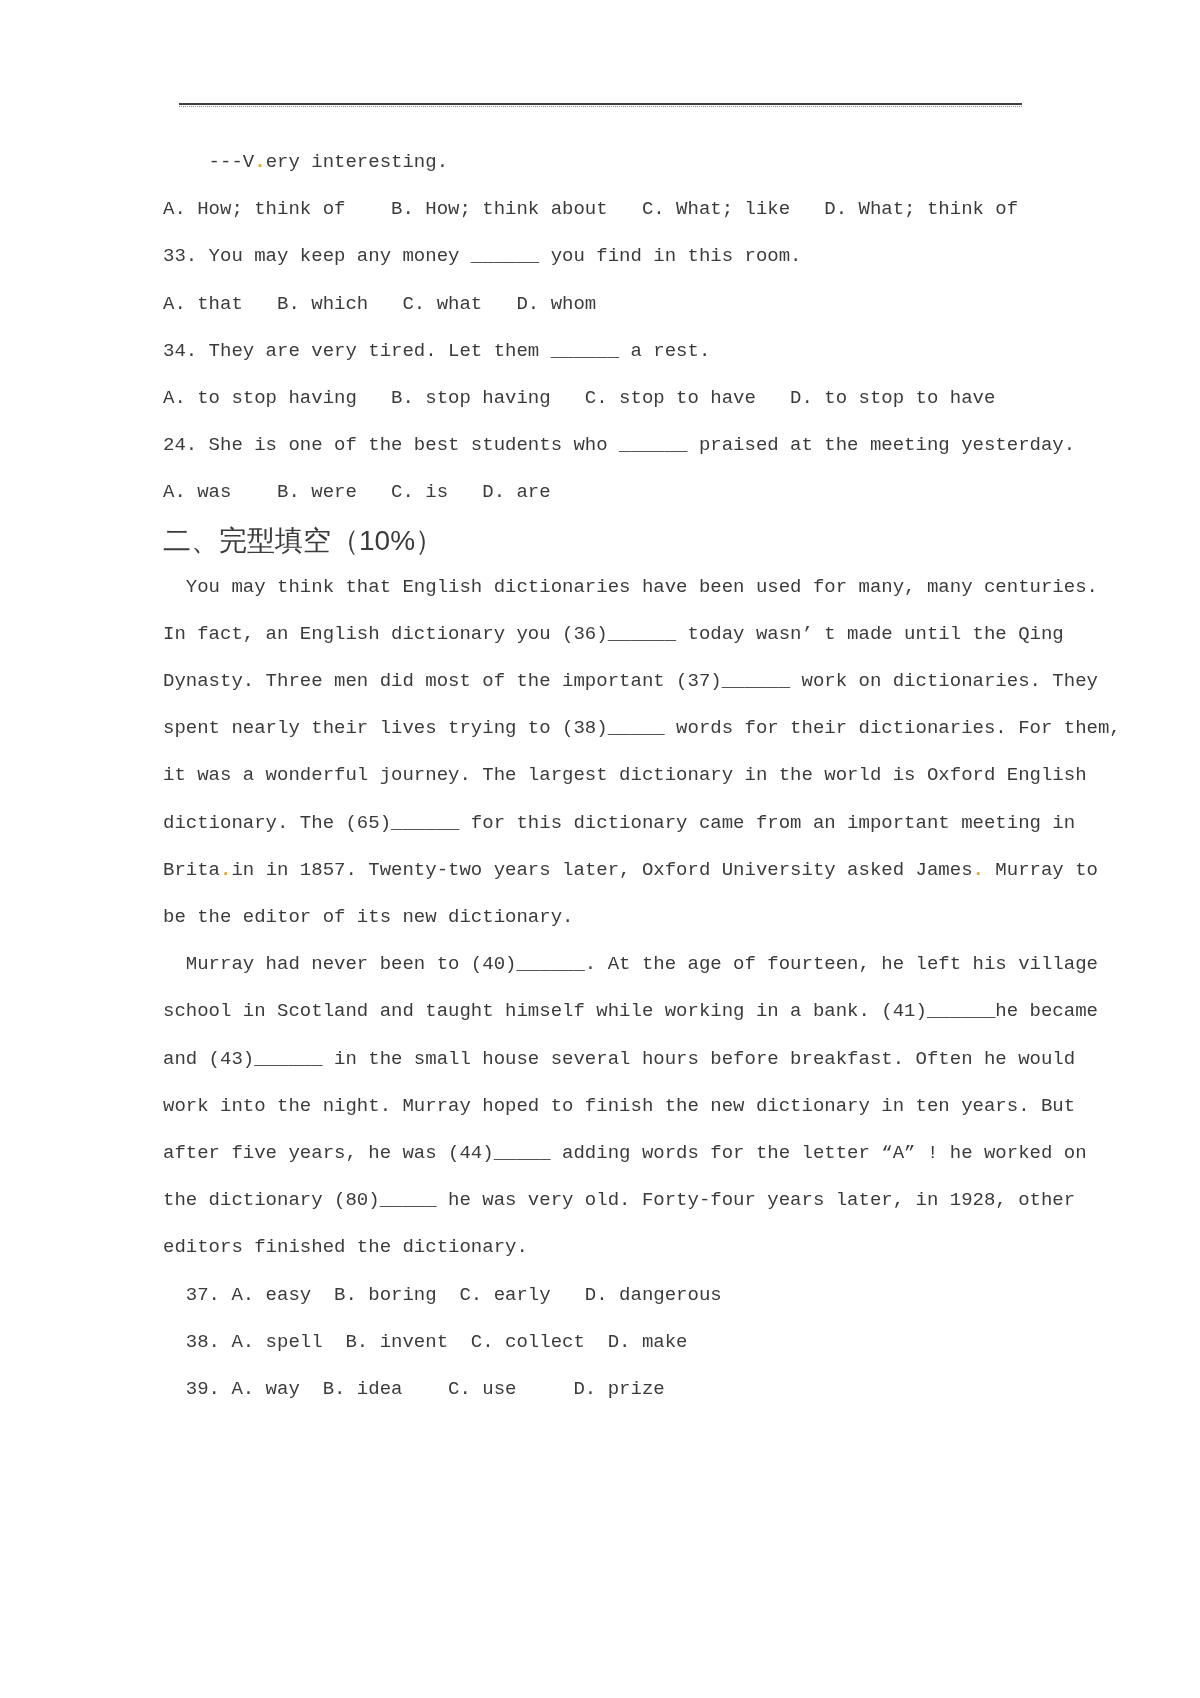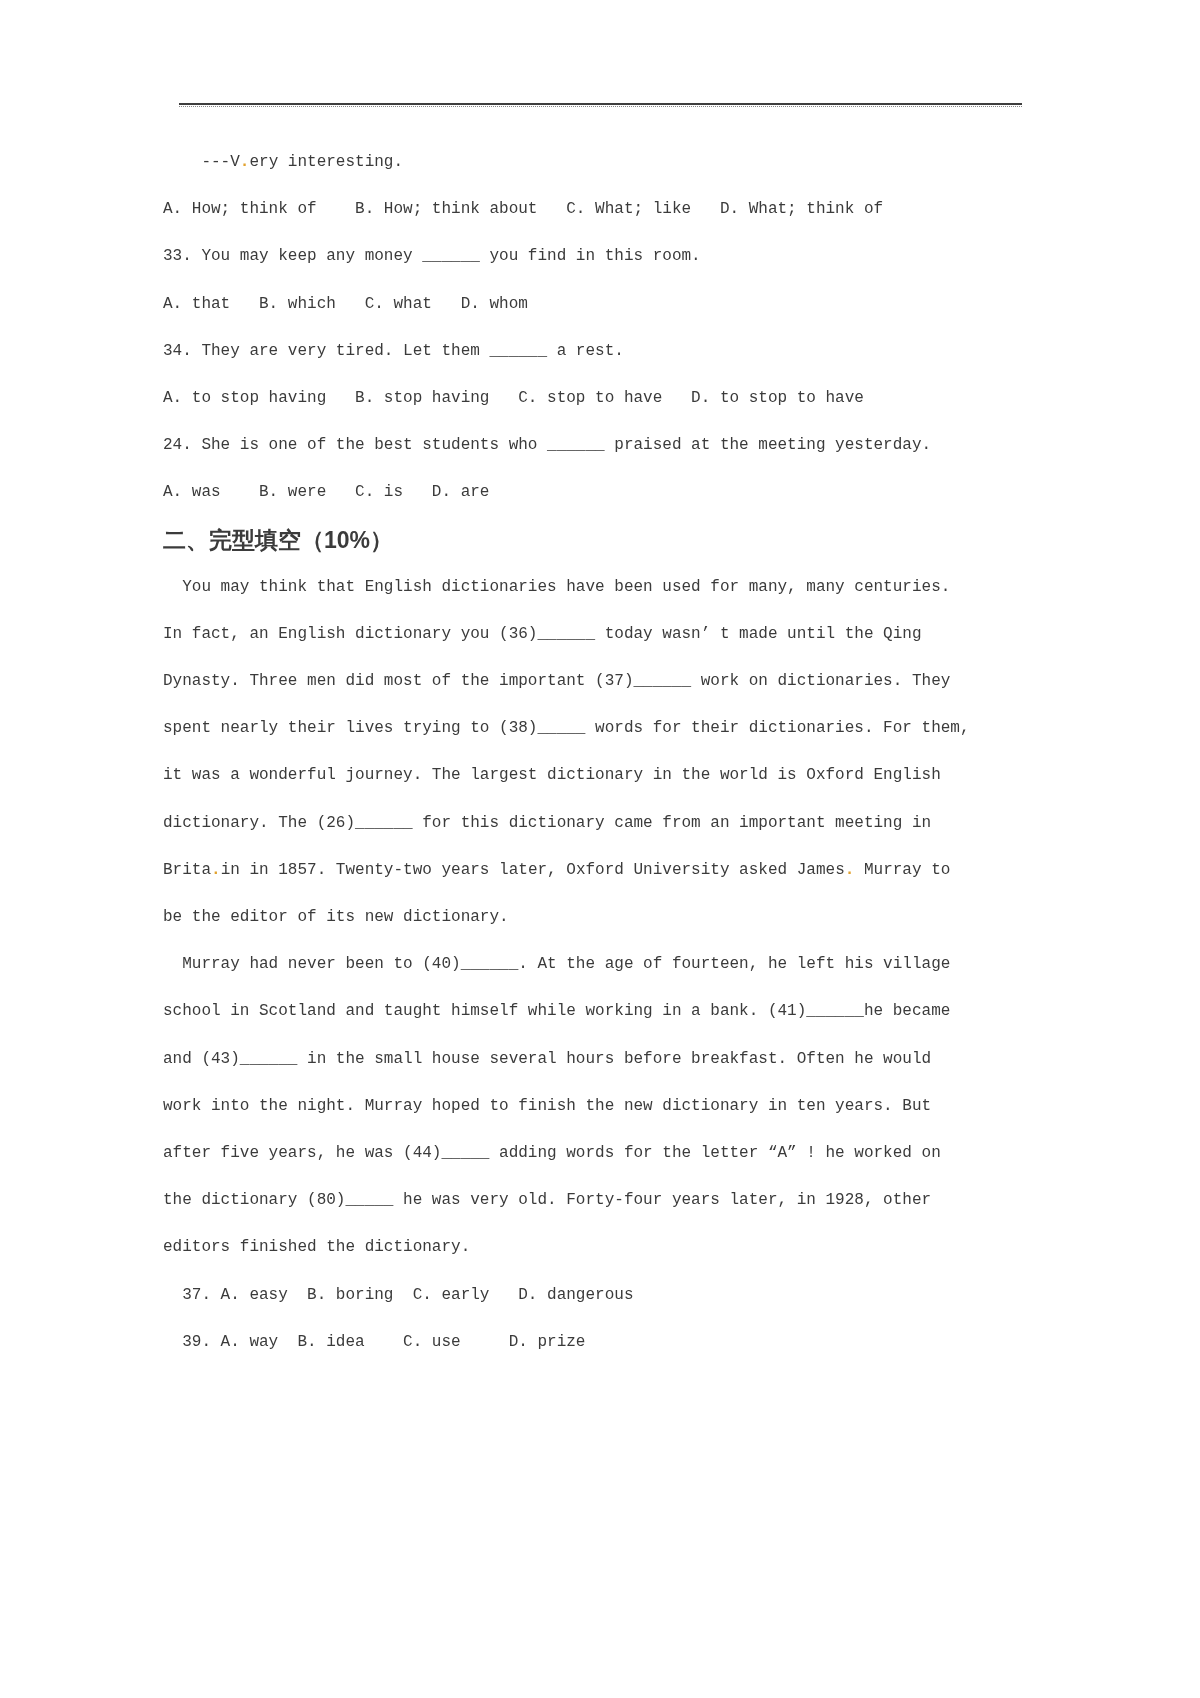--- a/index.html
+++ b/index.html
@@ -24,27 +24,27 @@
   }
   .content {
     position: absolute;
     left: 163px;
     top: 139px;
     width: 920px;
   }
   .line {
     height: 47.2px;
     line-height: 47.2px;
-    font-size: 16px;
+    font-size: 19px;
     white-space: pre;
   }
   .heading {
     font-family: "Liberation Sans", sans-serif;
-    font-weight: bold;
-    font-size: 23px;
+    font-weight: normal;
+    font-size: 28px;
   }
   .orange { color: #e2a22e; font-weight: bold; }
 </style>
 </head>
 <body>
 
 <div class="page">
   <div class="divider"></div>
 
   <div class="content">
@@ -58,30 +58,31 @@
     <div class="line">24. She is one of the best students who ______ praised at the meeting yesterday.</div>
     <div class="line">A. was    B. were   C. is   D. are</div>
 
     <div class="line heading">二、完型填空（10%）</div>
 
     <div class="line">  You may think that English dictionaries have been used for many, many centuries.</div>
     <div class="line">In fact, an English dictionary you (36)______ today wasn’ t made until the Qing</div>
     <div class="line">Dynasty. Three men did most of the important (37)______ work on dictionaries. They</div>
     <div class="line">spent nearly their lives trying to (38)_____ words for their dictionaries. For them,</div>
     <div class="line">it was a wonderful journey. The largest dictionary in the world is Oxford English</div>
-    <div class="line">dictionary. The (26)______ for this dictionary came from an important meeting in</div>
+    <div class="line">dictionary. The (65)______ for this dictionary came from an important meeting in</div>
 
     <div class="line"><span>Brita</span><span class="orange">.</span><span>in in 1857. Twenty-two years later, Oxford University asked James</span><span class="orange">.</span><span> Murray to</span></div>
 
     <div class="line">be the editor of its new dictionary.</div>
 
     <div class="line">  Murray had never been to (40)______. At the age of fourteen, he left his village</div>
     <div class="line">school in Scotland and taught himself while working in a bank. (41)______he became</div>
     <div class="line">and (43)______ in the small house several hours before breakfast. Often he would</div>
     <div class="line">work into the night. Murray hoped to finish the new dictionary in ten years. But</div>
     <div class="line">after five years, he was (44)_____ adding words for the letter “A” ! he worked on</div>
     <div class="line">the dictionary (80)_____ he was very old. Forty-four years later, in 1928, other</div>
     <div class="line">editors finished the dictionary.</div>
 
     <div class="line">  37. A. easy  B. boring  C. early   D. dangerous</div>
+    <div class="line">  38. A. spell  B. invent  C. collect  D. make</div>
     <div class="line">  39. A. way  B. idea    C. use     D. prize</div>
   </div>
 </div>
 
 </body></html>

